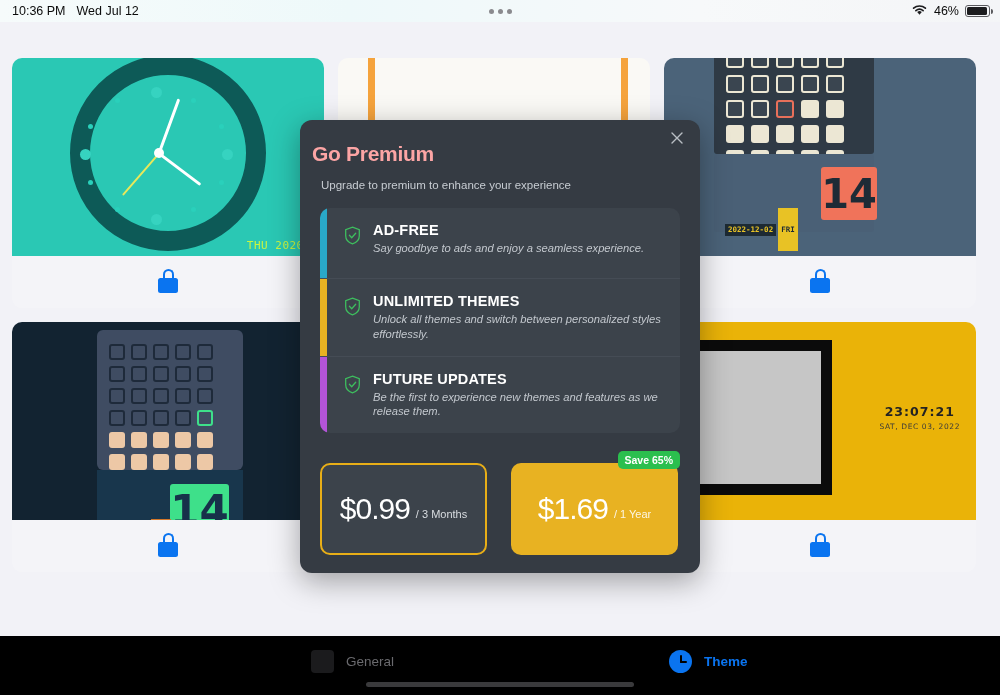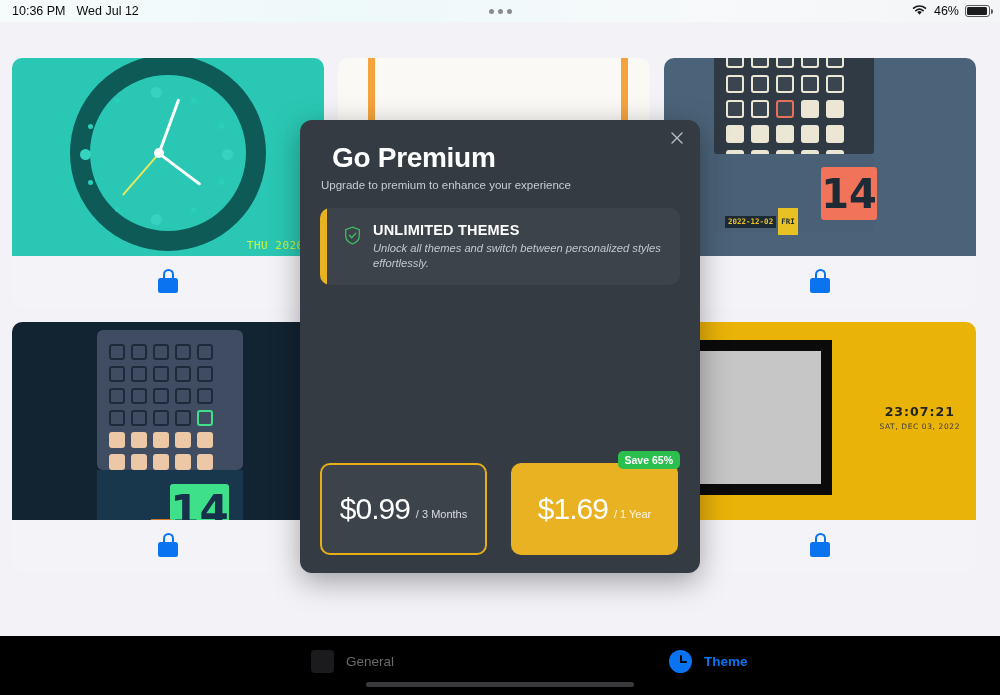--- a/index.html
+++ b/index.html
@@ -103,21 +103,21 @@
   .mx-cell { width: 18px; height: 18px; border-radius: 3px; }
   .daybox {
     position:absolute; display:flex; align-items:center; justify-content:center;
     font-family: "DejaVu Sans", sans-serif; font-weight: 700;
   }
   .datechip {
     position:absolute; display:flex; align-items:center; gap:2px;
     font-family: "DejaVu Sans Mono", monospace; font-size: 7.5px; font-weight:700;
   }
   .datechip .d1 { padding:1.5px 3px; }
-  .datechip .d2 { padding:9px 3px; }
+  .datechip .d2 { padding:17px 3px; }
 
   
   .frame-bg { width:100%; height:100%; background:#eab308; position:relative; }
   .frame-sq {
     position:absolute; left: 10px; top: 18px; width: 158px; height: 155px;
     border: 11px solid #0b0b0b; background: #c6c6c6;
   }
   .frame-time {
     position:absolute; right: 16px; top: 82px; text-align:center;
     font-family: "DejaVu Sans", sans-serif; color:#232323;
@@ -130,33 +130,33 @@
     position:absolute; left: 300px; top: 120px; width: 400px; height: 453px;
     background: #353b43; border-radius: 12px; z-index: 40;
     box-shadow: 0 8px 30px rgba(0,0,0,.35);
   }
   .modal-close {
     position:absolute; right: 12px; top: 10px; width: 22px; height: 22px;
     color:#b9bec4; font-size: 17px; line-height: 22px; text-align:center; cursor:pointer;
     font-weight: 300;
   }
   .modal-title {
-    position:absolute; left: 32px; top: 22px;
-    font-size: 28px; font-weight: 700; color:#ffffff; letter-spacing: -0.3px;
+    position:absolute; left: 12px; top: 22px;
+    font-size: 21px; font-weight: 700; color:#fca5a5; letter-spacing: -0.3px;
   }
   .modal-sub {
     position:absolute; left: 21px; top: 59px;
     font-size: 11.5px; color:#c7ccd2;
   }
   .features {
     position:absolute; left: 20px; top: 88px; width: 360px;
     background: #3c434b; border-radius: 10px; overflow:hidden;
   }
   .feature { display:flex; position:relative; padding: 14px 14px 14px 24px; min-height: 70px;}
-  .feature + .feature { border-top: 1px solid #454c55; font-family: Liberation Serif, serif; }
+  .feature + .feature { border-top: 1px solid #454c55; }
   .fbar { position:absolute; left:0; top:0; bottom:0; width: 7px; }
   .feature:first-child .fbar { border-radius: 10px 0 0 0; }
   .feature:last-child .fbar { border-radius: 0 0 0 10px; }
   .shield { width: 17px; height: 19px; flex: 0 0 17px; margin-top: 4px; }
   .ftext { margin-left: 12px; }
   .ftitle { font-size: 14.5px; font-weight: 700; color:#ffffff; letter-spacing: .2px; }
   .fdesc { font-size: 11.2px; font-style: italic; color:#c3c8ce; margin-top: 3px; line-height: 1.32; }
 
   .plans { position:absolute; left: 20px; bottom: 18px; display:flex; gap: 24px; }
   .plan {
@@ -427,35 +427,61 @@
     <div class="modal-close">
       <svg width="16" height="16" viewBox="0 0 16 16">
         <path d="M3 3l10 10M13 3L3 13" stroke="#b9bec4" stroke-width="1.4" stroke-linecap="round"></path>
       </svg>
     </div>
     <div class="modal-title">Go Premium</div>
     <div class="modal-sub">Upgrade to premium to enhance your experience</div>
 
     <div class="features">
 
+      <div class="feature">
+        <div class="fbar" style="background:#29a8c8"></div>
+        <span class="shield">
+          <svg width="17" height="19" viewBox="0 0 17 19">
+            <path d="M8.5 1.2L15.3 3.7v6.1c0 4.3-3 6.9-6.8 8-3.8-1.1-6.8-3.7-6.8-8V3.7z" fill="none" stroke="#3dbd5e" stroke-width="1.3"></path>
+            <path d="M5.4 9.3l2.3 2.4 4-4.4" fill="none" stroke="#3dbd5e" stroke-width="1.3" stroke-linecap="round" stroke-linejoin="round"></path>
+          </svg>
+        </span>
+        <div class="ftext">
+          <div class="ftitle">AD-FREE</div>
+          <div class="fdesc">Say goodbye to ads and enjoy a seamless experience.</div>
+        </div>
+      </div>
 
       <div class="feature">
         <div class="fbar" style="background:#e8b222"></div>
         <span class="shield">
           <svg width="17" height="19" viewBox="0 0 17 19">
             <path d="M8.5 1.2L15.3 3.7v6.1c0 4.3-3 6.9-6.8 8-3.8-1.1-6.8-3.7-6.8-8V3.7z" fill="none" stroke="#3dbd5e" stroke-width="1.3"></path>
             <path d="M5.4 9.3l2.3 2.4 4-4.4" fill="none" stroke="#3dbd5e" stroke-width="1.3" stroke-linecap="round" stroke-linejoin="round"></path>
           </svg>
         </span>
         <div class="ftext">
           <div class="ftitle">UNLIMITED THEMES</div>
           <div class="fdesc">Unlock all themes and switch between personalized styles effortlessly.</div>
         </div>
       </div>
 
+      <div class="feature">
+        <div class="fbar" style="background:#b354d8"></div>
+        <span class="shield">
+          <svg width="17" height="19" viewBox="0 0 17 19">
+            <path d="M8.5 1.2L15.3 3.7v6.1c0 4.3-3 6.9-6.8 8-3.8-1.1-6.8-3.7-6.8-8V3.7z" fill="none" stroke="#3dbd5e" stroke-width="1.3"></path>
+            <path d="M5.4 9.3l2.3 2.4 4-4.4" fill="none" stroke="#3dbd5e" stroke-width="1.3" stroke-linecap="round" stroke-linejoin="round"></path>
+          </svg>
+        </span>
+        <div class="ftext">
+          <div class="ftitle">FUTURE UPDATES</div>
+          <div class="fdesc">Be the first to experience new themes and features as we release them.</div>
+        </div>
+      </div>
 
     </div>
 
     <div class="plans">
       <div class="plan outline">
         <span class="price">$0.99</span>
         <span class="period">/ 3 Months</span>
       </div>
       <div class="plan filled">
         <span class="savebadge">Save 65%</span>

